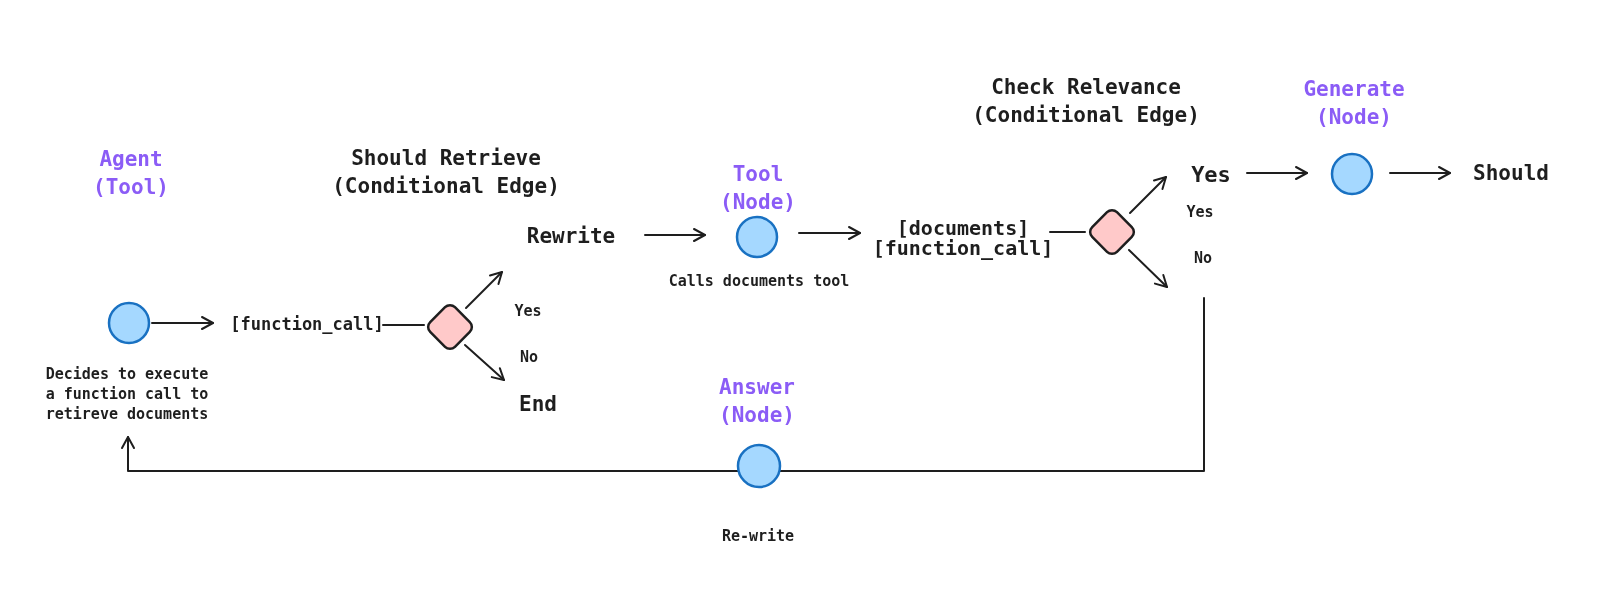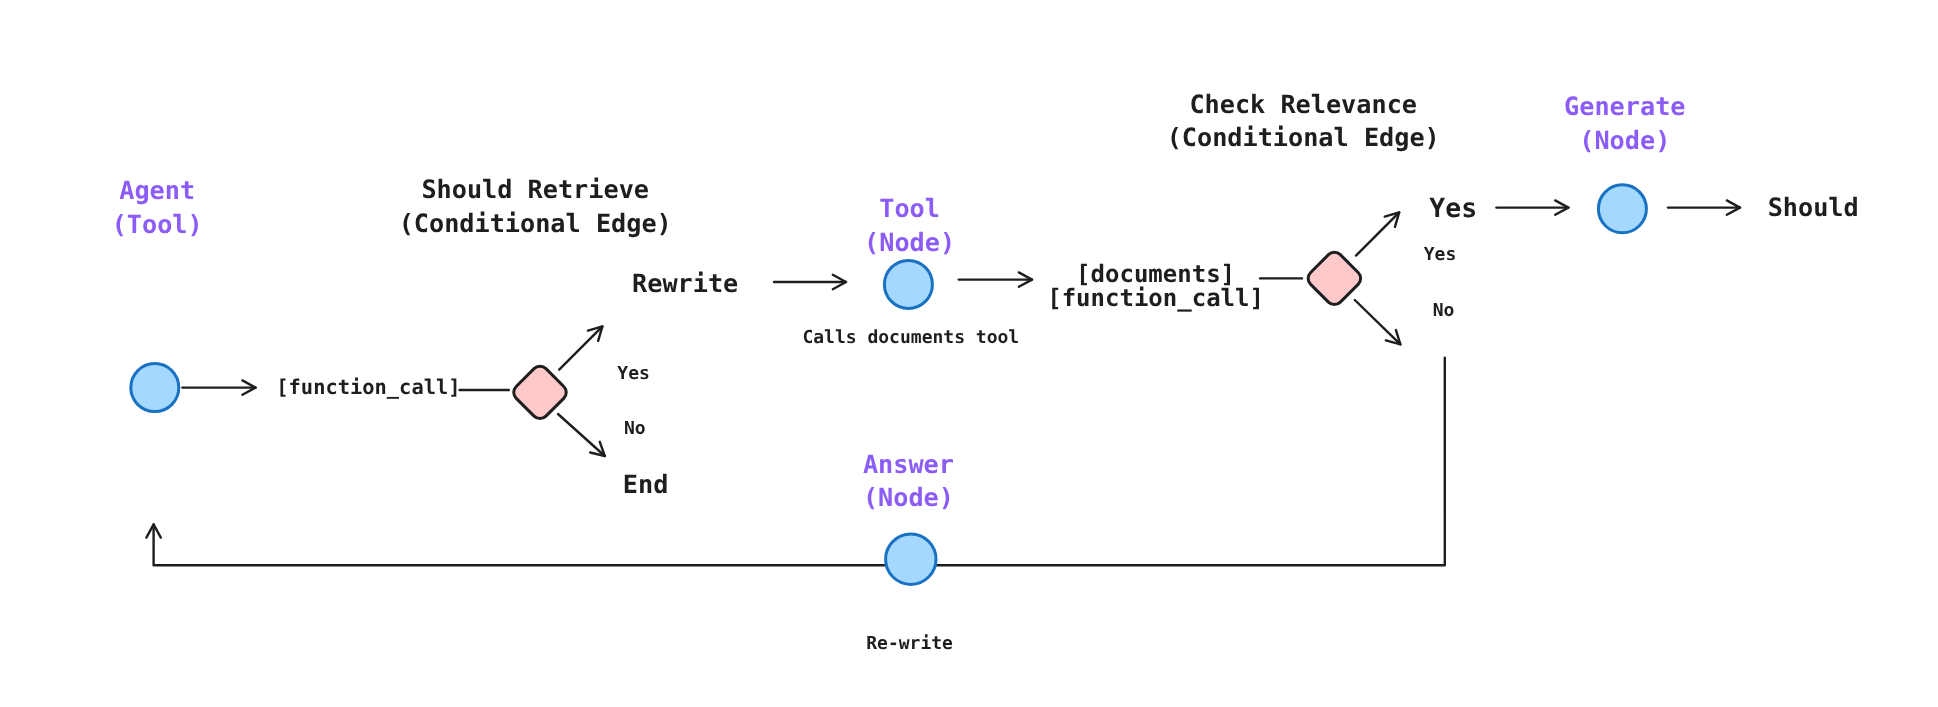--- a/index.html
+++ b/index.html
@@ -88,18 +88,21 @@
 
   <div class="lbl t15" style="left:528px; top:311px">Yes</div>
   <div class="lbl t15" style="left:529px; top:357px">No</div>
   <div class="lbl t21" style="left:571px; top:236px">Rewrite</div>
   <div class="lbl t21" style="left:538px; top:404px">End</div>
 
   <div class="lbl t22" style="left:1211px; top:174px">Yes</div>
   <div class="lbl t15" style="left:1200px; top:212px">Yes</div>
   <div class="lbl t15" style="left:1203px; top:258px">No</div>
 
+  <div class="lbl t15" style="left:127px; top:394px">Decides to execute
+a function call to
+retireve documents</div>
   <div class="lbl t15" style="left:759px; top:281px">Calls documents tool</div>
   <div class="lbl t15" style="left:758px; top:536px">Re-write</div>
 
   <div class="lbl t21" style="left:1511px; top:173px">Should</div>
 
 </div>
 
 </body></html>

